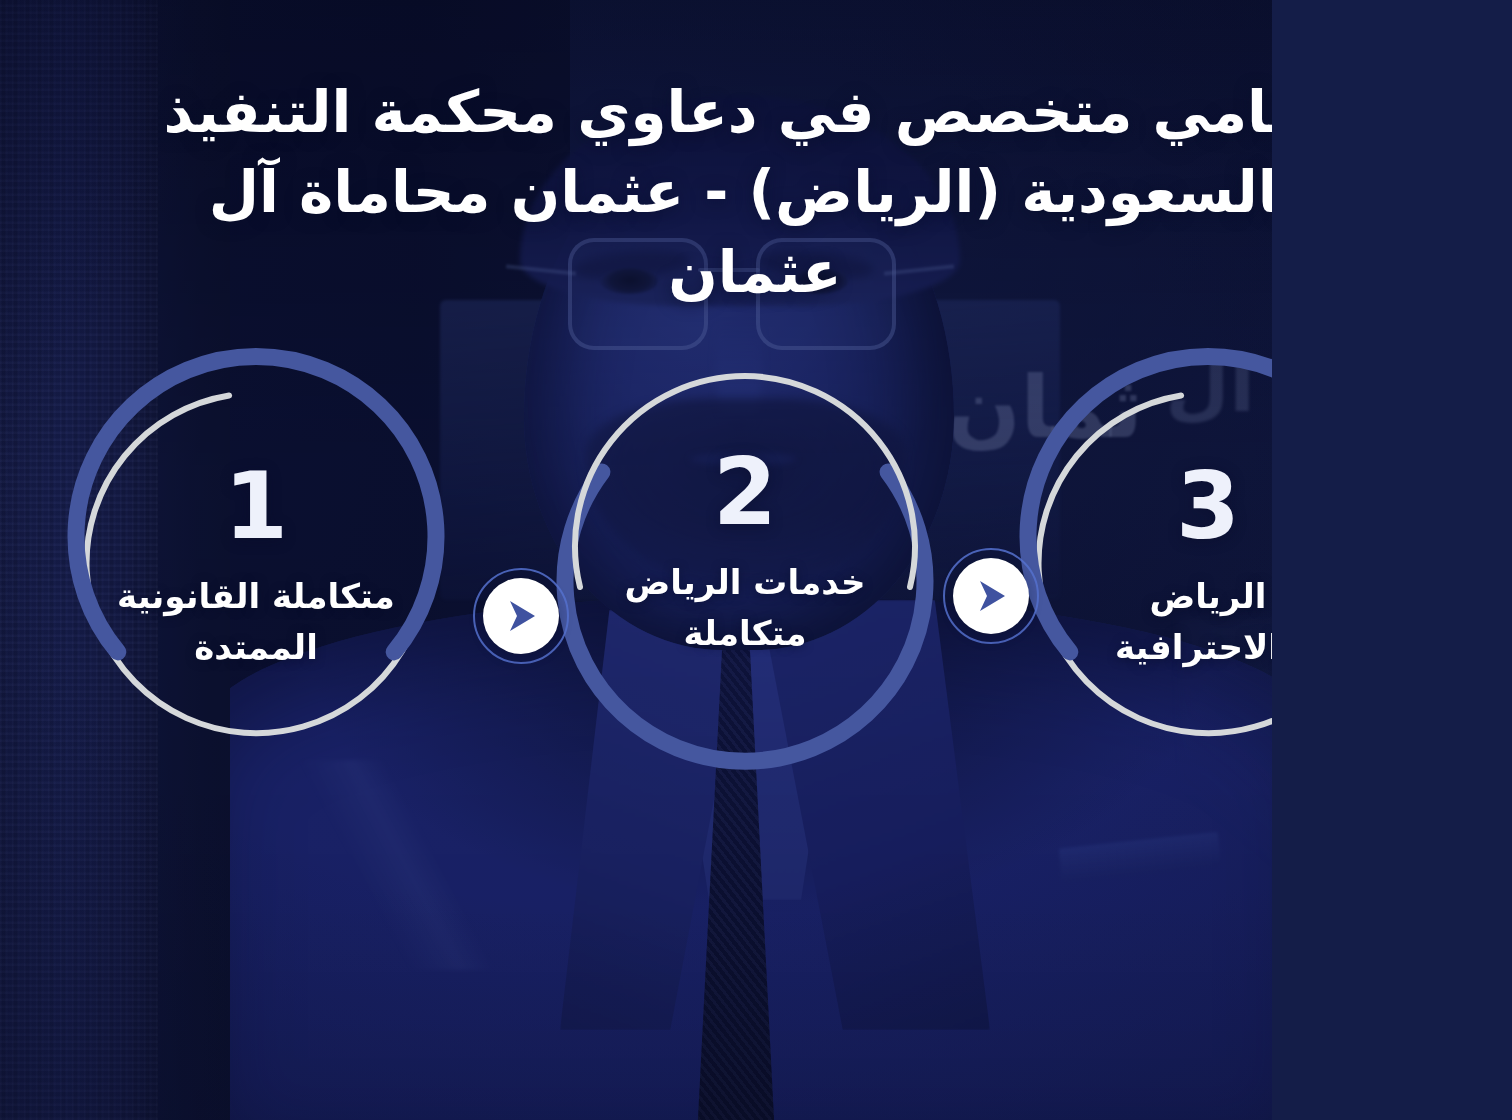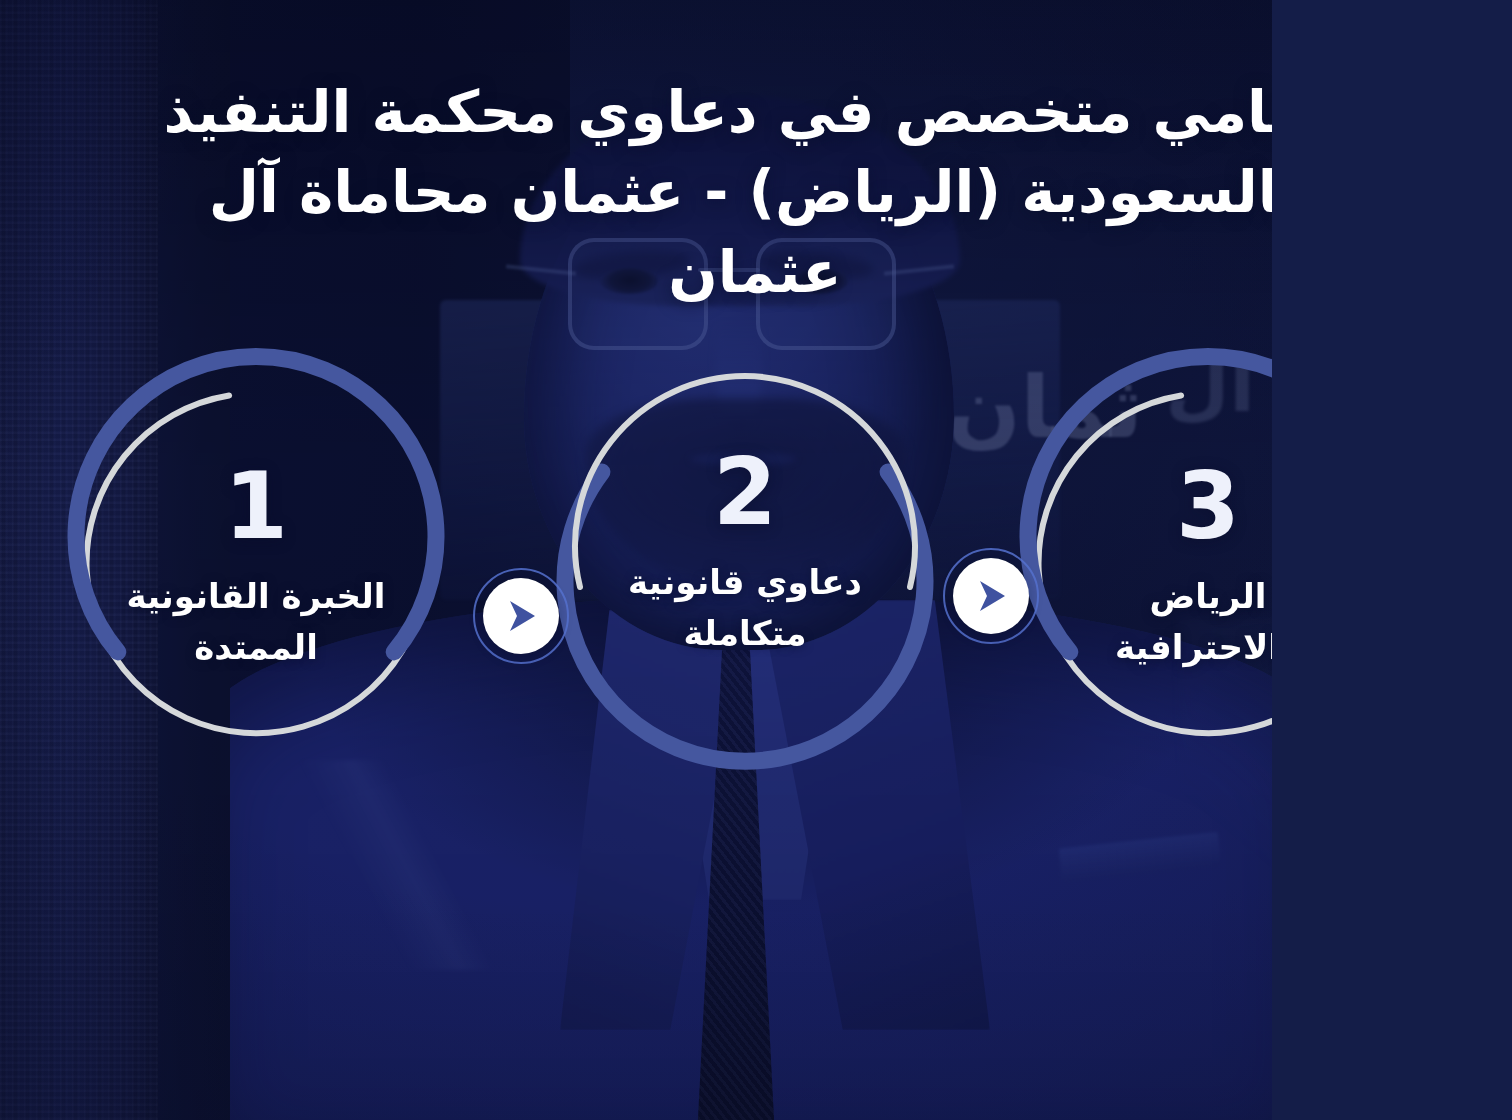--- a/index.html
+++ b/index.html
@@ -359,36 +359,36 @@
     <div class="ring">
       <svg width="400" height="400" viewBox="0 0 400 400" aria-hidden="true">
 
         <path d="M 36.7 256.1 A 170 170 0 1 0 200 30" fill="none" stroke="#d5d8da" stroke-width="6" stroke-linecap="round" transform="rotate(100 200 200)"></path>
 
         <path d="M 61.8 285.9 A 180 180 0 1 1 338.2 285.9" fill="none" stroke="#45579f" stroke-width="17" stroke-linecap="round"></path>
       </svg>
     </div>
     <div class="content">
       <div class="num">1</div>
-      <div class="cap">الخبرة القانونية الممتدة</div>
+      <div class="cap">متكاملة القانونية الممتدة</div>
     </div>
   </div>
 
   <div class="circle" id="circle-2">
     <div class="ring">
       <svg width="400" height="400" viewBox="0 0 400 400" aria-hidden="true">
 
         <path d="M 56.9 120.0 A 180 180 0 1 0 343.1 120.0" fill="none" stroke="#45579f" stroke-width="17" stroke-linecap="round"></path>
 
         <path d="M 35.0 235.0 A 170 170 0 1 1 365.0 235.0" fill="none" stroke="#d5d8da" stroke-width="6" stroke-linecap="round"></path>
       </svg>
     </div>
     <div class="content">
       <div class="num">2</div>
-      <div class="cap">دعاوي قانونية متكاملة</div>
+      <div class="cap">خدمات الرياض متكاملة</div>
     </div>
   </div>
 
   <div class="circle" id="circle-3">
     <div class="ring">
       <svg width="400" height="400" viewBox="0 0 400 400" aria-hidden="true">
         <path d="M 36.7 256.1 A 170 170 0 1 0 200 30" fill="none" stroke="#d5d8da" stroke-width="6" stroke-linecap="round" transform="rotate(100 200 200)"></path>
         <path d="M 61.8 285.9 A 180 180 0 1 1 338.2 285.9" fill="none" stroke="#45579f" stroke-width="17" stroke-linecap="round"></path>
       </svg>
     </div>

